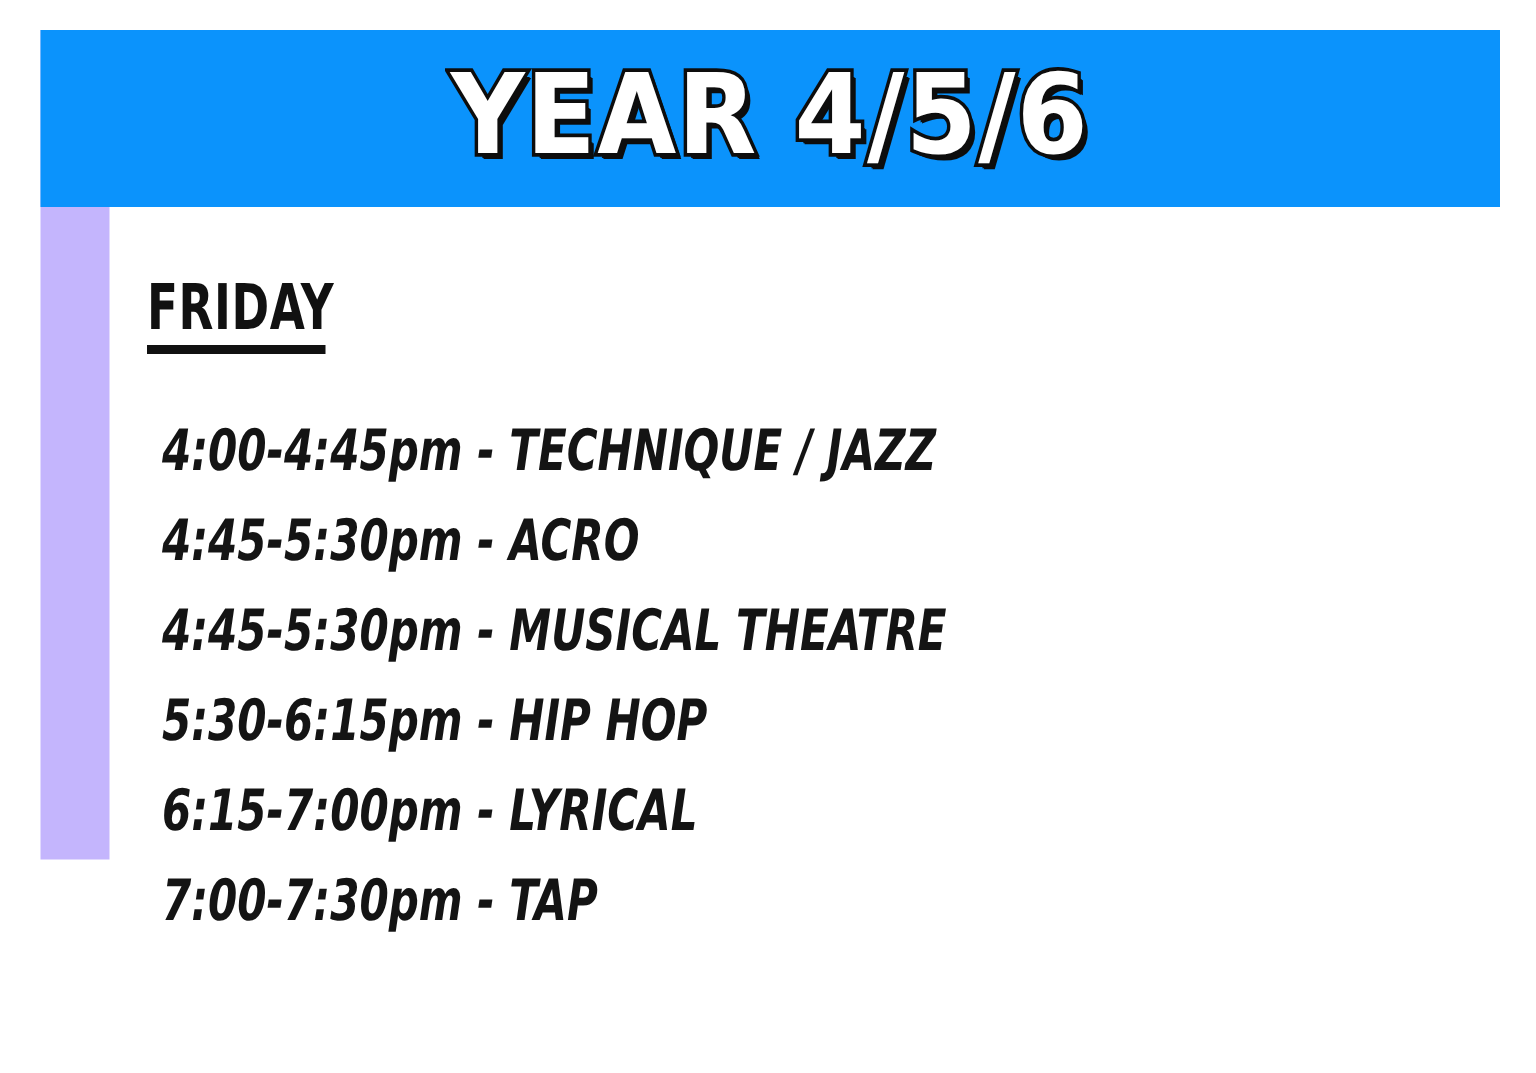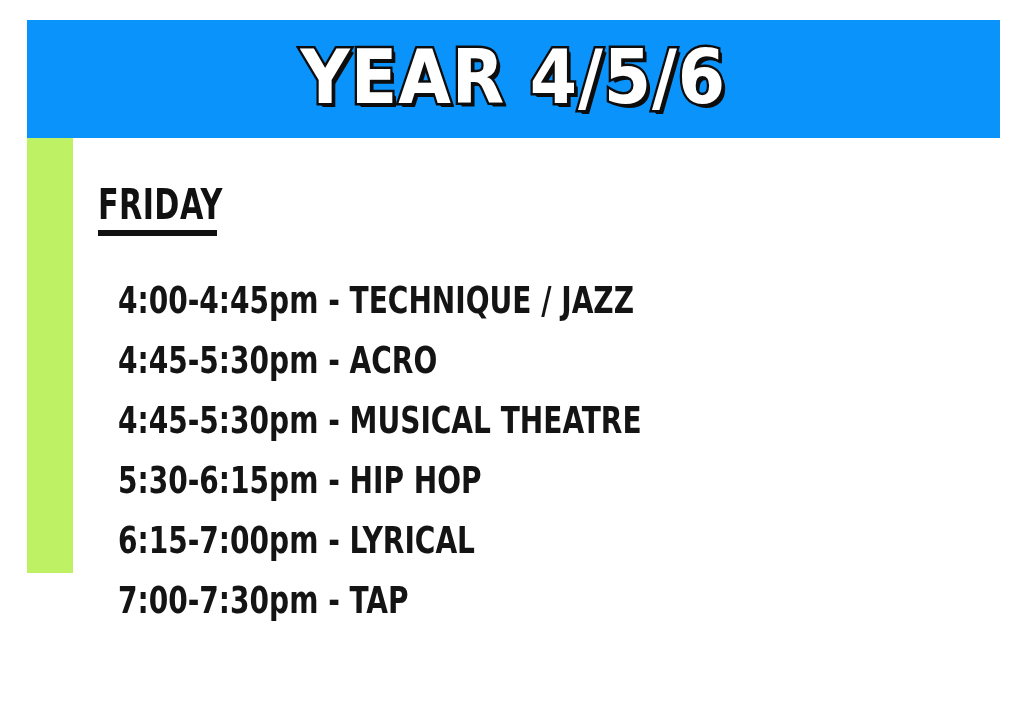--- a/index.html
+++ b/index.html
@@ -15,21 +15,21 @@
     overflow: hidden;
   }
 
   
   .card {
     position: absolute;
     left: 27px;
     top: 20px;
     width: 973px;
     height: 553px;
-    background: #bef264;
+    background: #c4b5fd;
     box-sizing: border-box;
   }
 
   
   .header-band {
     position: absolute;
     left: 0;
     top: 0;
     width: 100%;
     height: 118px;
@@ -93,25 +93,26 @@
 
   .day-underline {
     margin-top: 4px;
     height: 6px;
     width: 119px;
     background: #111111;
   }
 
   .session-list {
     position: absolute;
-    left: 45px;
+    left: 35px;
     top: 132px;
     margin: 0;
     padding: 0;
     list-style: none;
+    font-style: italic;
   }
 
   .session-item {
     font-family: "DejaVu Sans Condensed", "Liberation Sans Narrow", "Liberation Sans", sans-serif;
     font-weight: bold;
     font-size: 38px;
     line-height: 60px;
     color: #141414;
     letter-spacing: 0px;
     transform: scaleX(0.82);

